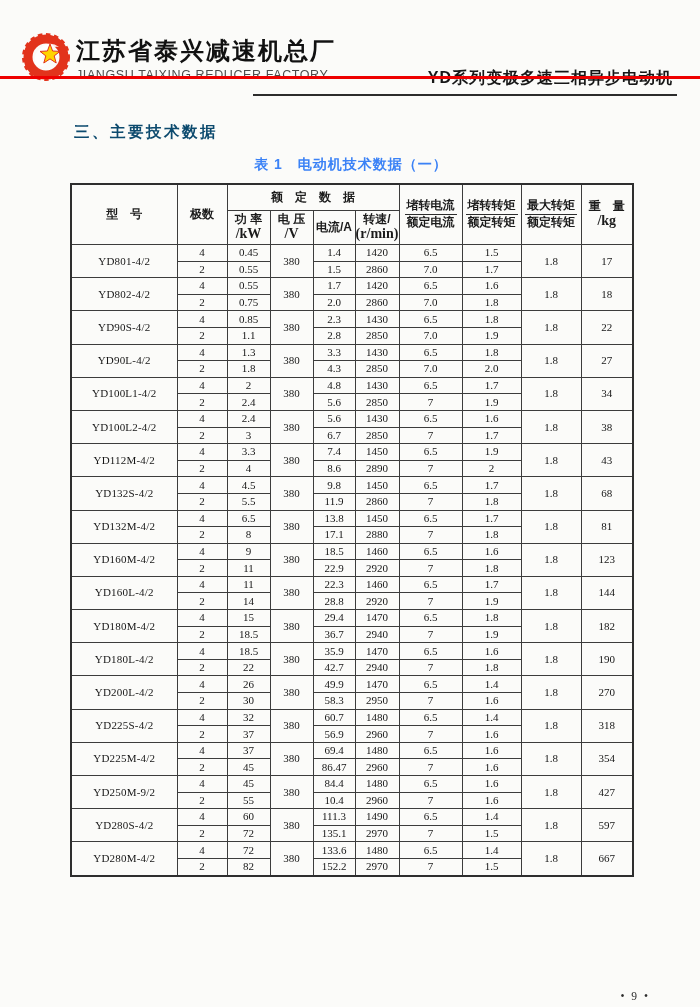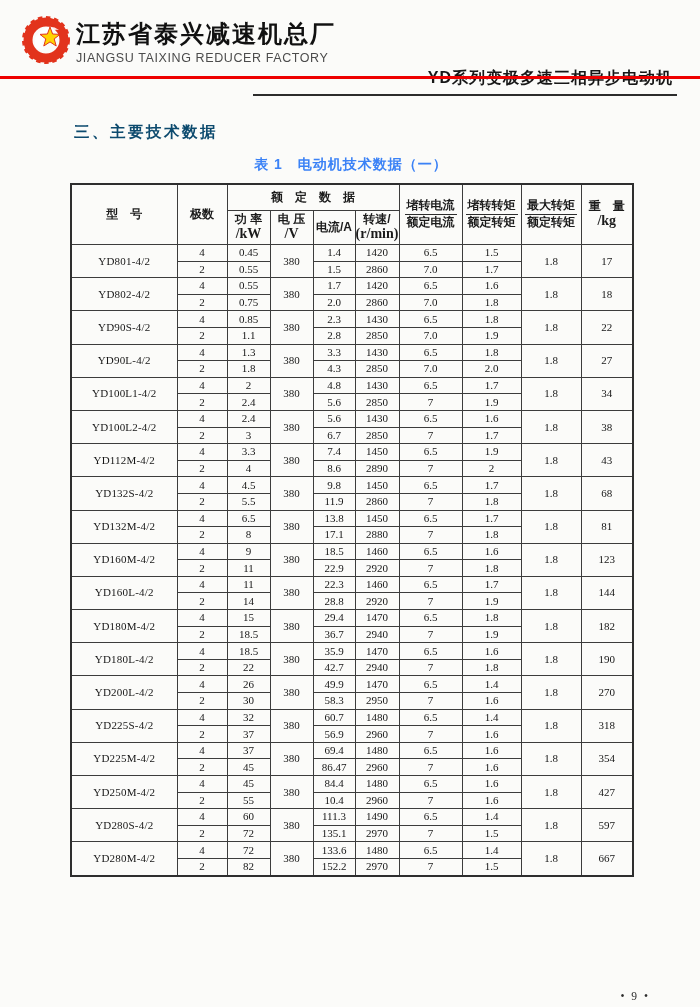--- a/index.html
+++ b/index.html
@@ -5,21 +5,21 @@
   html,body { margin:0; padding:0; }
   body {
     width:700px; height:1007px;
     background:#fbfbf9;
     position:relative;
     font-family:"Liberation Sans", sans-serif;
     color:#1c1c1c;
     overflow:hidden;
   }
   
-  .masthead { position:absolute; top:0; left:0; width:700px; height:76px; }
+  .masthead { position:absolute; top:17px; left:0; width:700px; height:76px; }
   .logo { position:absolute; left:21px; top:13px; width:50px; height:58px; }
   .brand { position:absolute; left:76px; top:21px; }
   .brand-cn {
     font-size:24px; font-weight:bold; letter-spacing:2px;
     color:#111; line-height:1.1; margin:0;
   }
   .brand-en {
     font-size:12.5px; font-weight:normal; letter-spacing:0.6px;
     color:#4b4b4b; margin:4px 16px 0 0;
   }
@@ -493,21 +493,21 @@
       </tr>
       <tr>
         <td>2</td>
         <td>45</td>
         <td>86.47</td>
         <td>2960</td>
         <td>7</td>
         <td>1.6</td>
       </tr>
       <tr>
-        <td rowspan="2" class="model">YD250M-4/2</td>
+        <td rowspan="2" class="model">YD250M-9/2</td>
         <td>4</td>
         <td>45</td>
         <td rowspan="2">380</td>
         <td>84.4</td>
         <td>1480</td>
         <td>6.5</td>
         <td>1.6</td>
         <td rowspan="2">1.8</td>
         <td rowspan="2">427</td>
       </tr>

